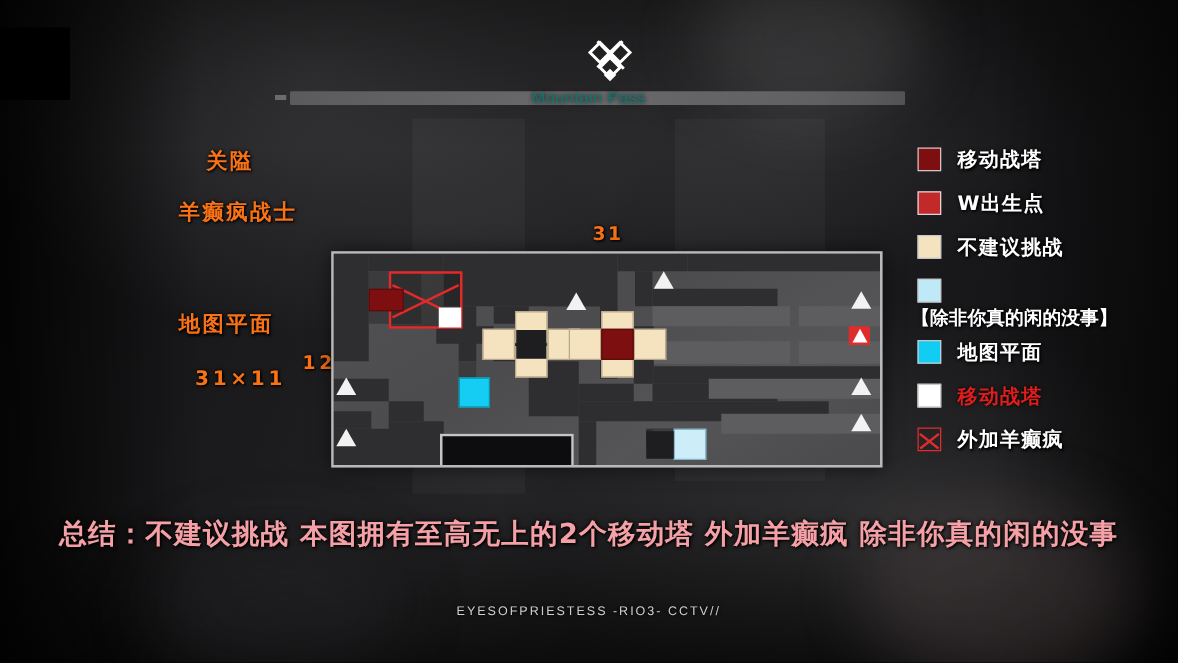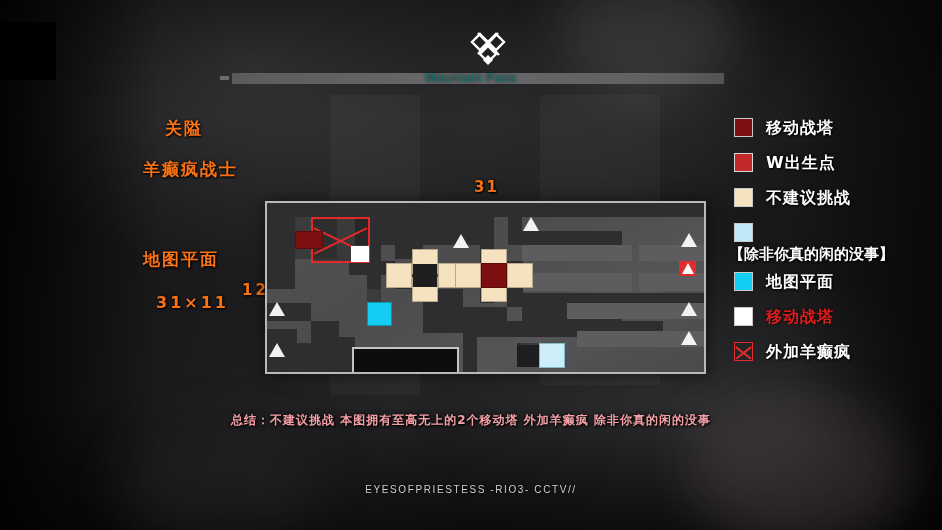--- a/index.html
+++ b/index.html
@@ -114,21 +114,21 @@
   }
   .leg-txt.red{color:#e01d1d;text-shadow:0 0 3px #000;}
   .leg-sub{
     position:absolute;left:0;font-size:15px;font-weight:700;color:#fff;
     font-family:"DejaVu Sans","Liberation Sans",sans-serif;letter-spacing:0px;
     text-shadow:0 0 3px #000,1px 1px 2px #000;white-space:nowrap;
   }
   
   #summary{
     position:absolute;left:0;right:0;top:412px;text-align:center;
-    font-size:12px;font-weight:700;color:#f4a0a6;letter-spacing:1px;
+    font-size:22px;font-weight:700;color:#f4a0a6;letter-spacing:1px;
     font-family:"DejaVu Sans","Liberation Sans",sans-serif;
     text-shadow:0 0 4px rgba(0,0,0,.95),1px 1px 2px #000;
     white-space:nowrap;
   }
   
   #footer{
     position:absolute;left:0;right:0;top:484px;text-align:center;
     font-size:10px;letter-spacing:1.6px;color:#cfcfd1;
     font-family:"Liberation Sans",sans-serif;
     text-shadow:0 0 3px #000;

